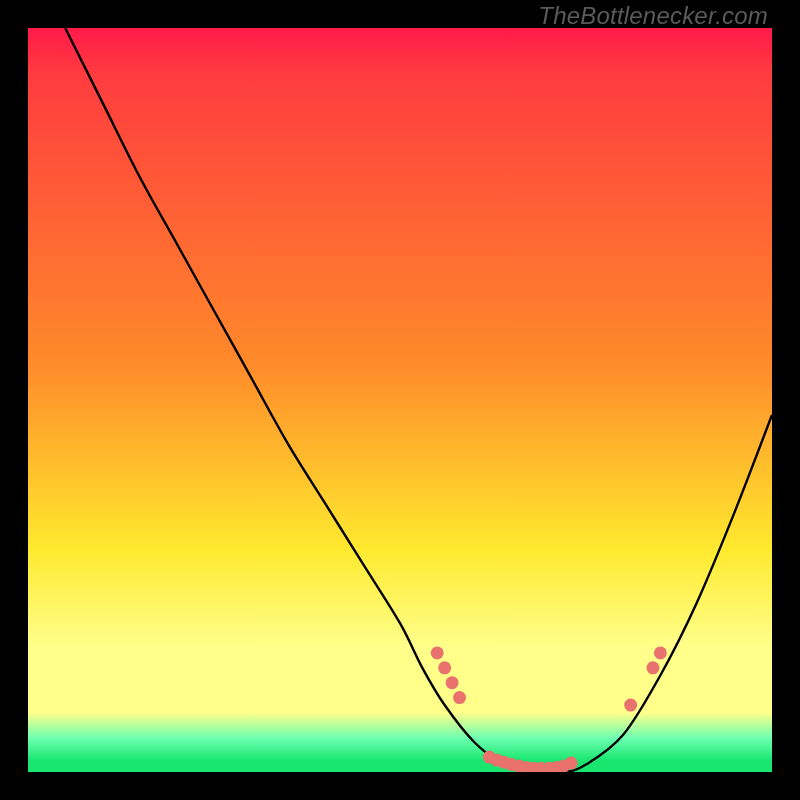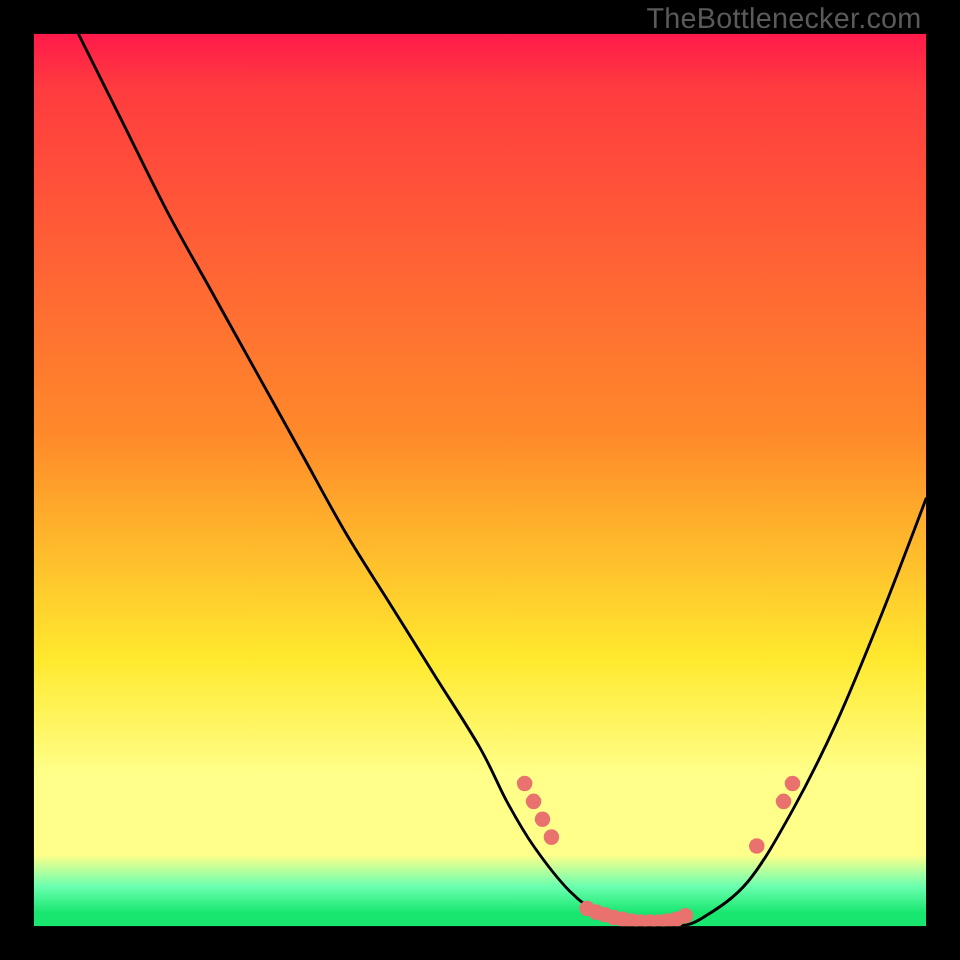--- a/index.html
+++ b/index.html
@@ -8,20 +8,21 @@
     width: 800px;
     height: 800px;
     background: #000;
     overflow: hidden;
     font-family: Arial, Helvetica, sans-serif;
   }
   .frame {
     position: absolute;
     inset: 0;
     background: #000;
+    font-style: italic;
   }
   .plot {
     position: absolute;
     left: 28px;
     top: 28px;
     width: 744px;
     height: 744px;
     overflow: hidden;
   }
   .watermark {

